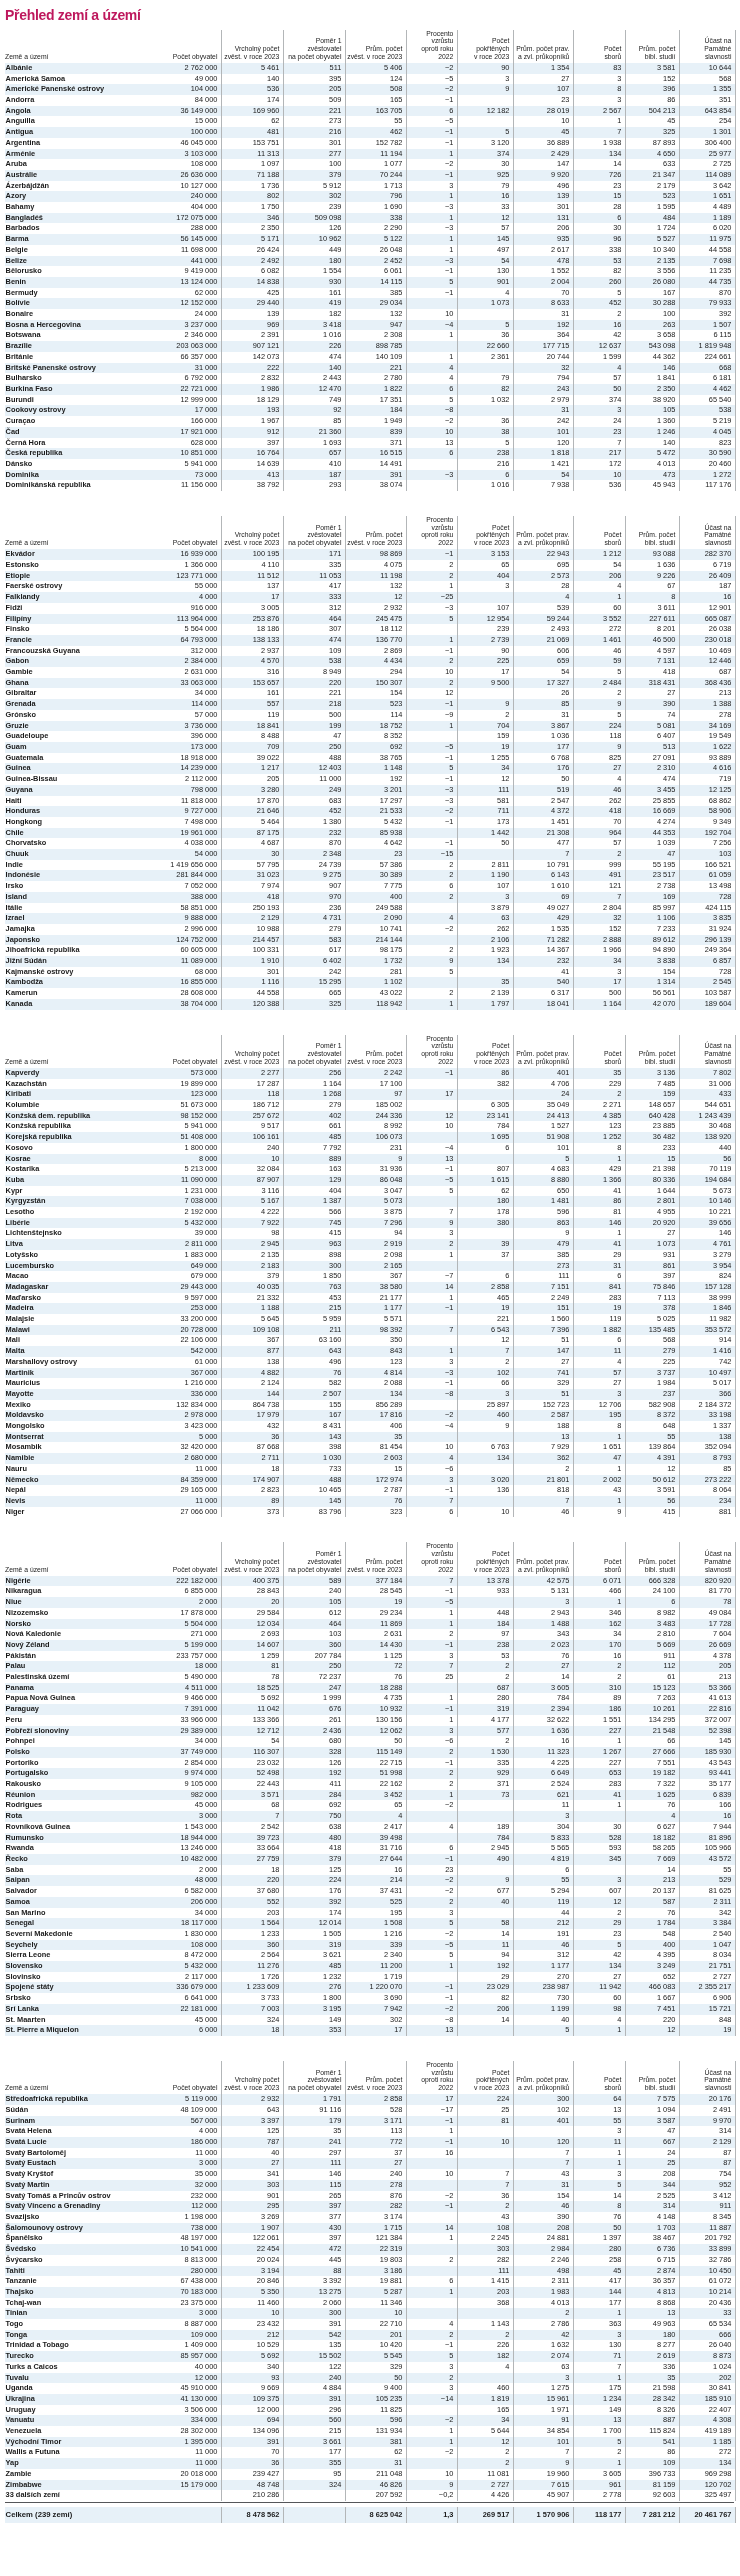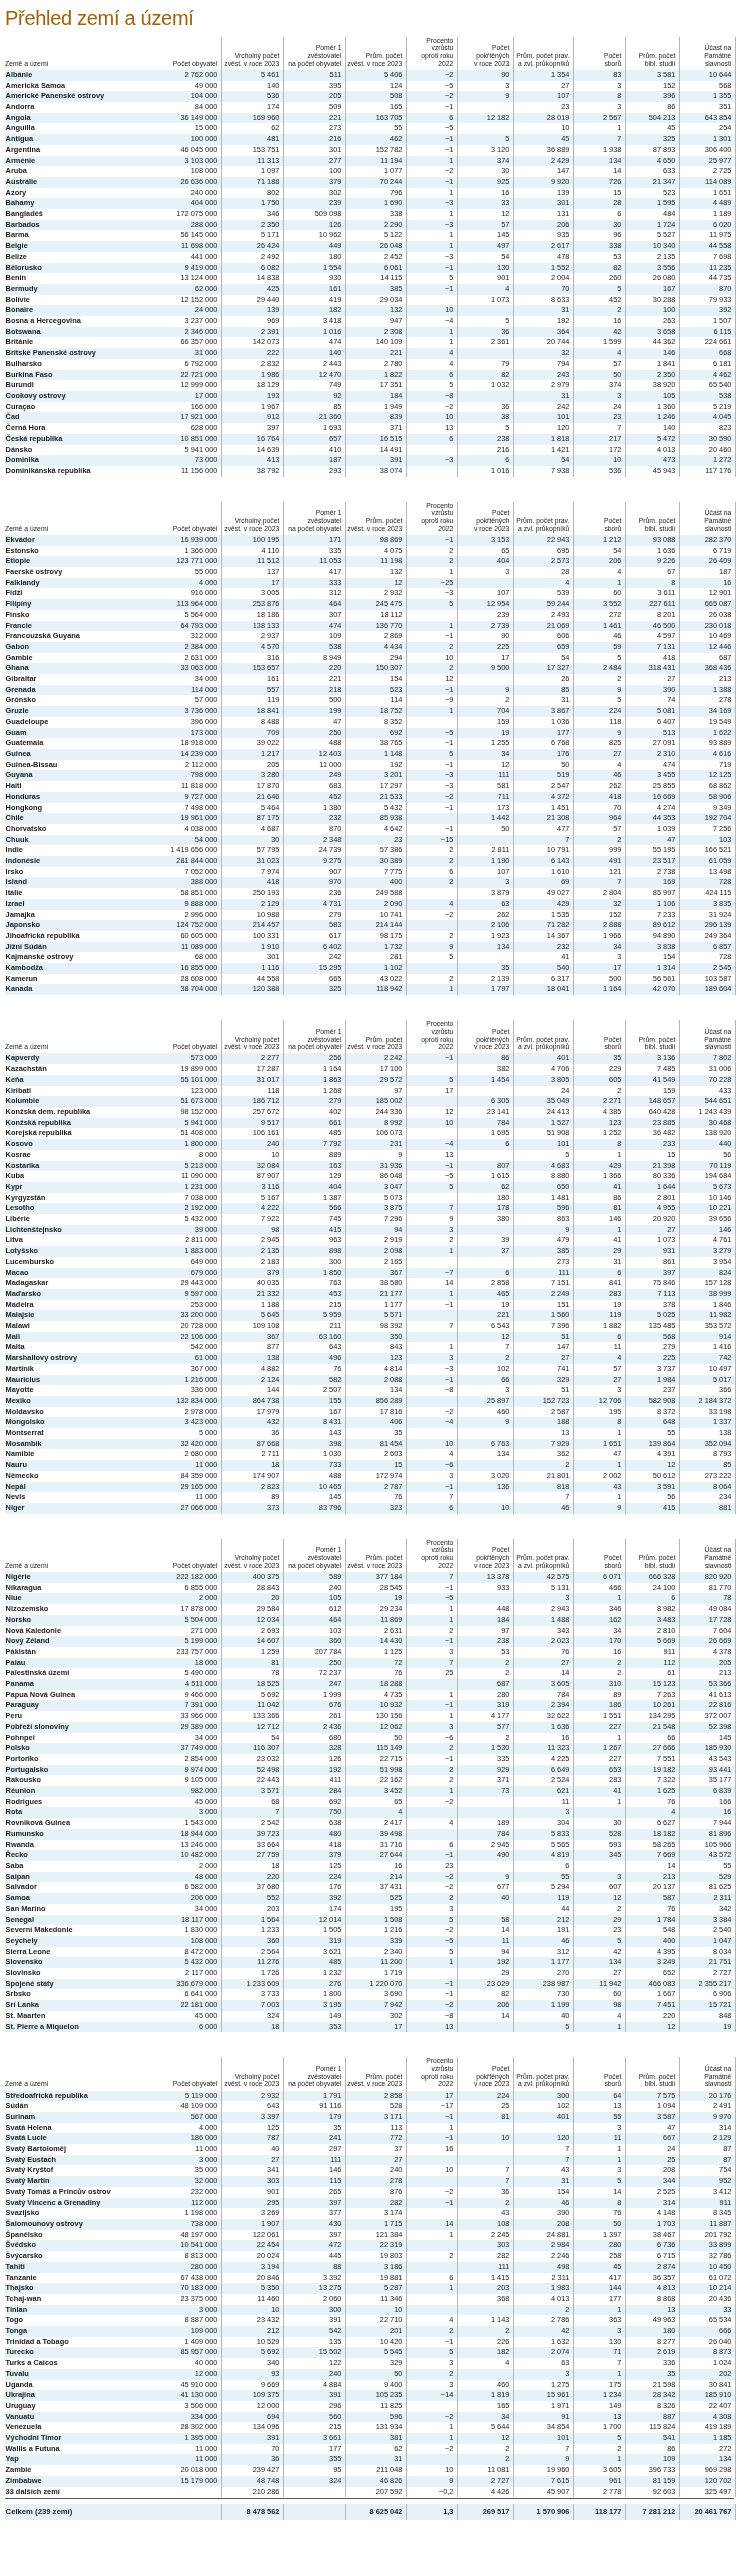--- a/index.html
+++ b/index.html
@@ -1,18 +1,18 @@
 <!DOCTYPE html>
 <html lang="cs" style="font-size:10px"><head>
 <meta charset="utf-8">
 <style>
   html,body{margin:0;padding:0;background:#ffffff;}
   body{width:740px;height:2576px;font-family:"Liberation Sans",sans-serif;color:#1b1b1b;overflow:hidden;}
   .page{padding:7.4px 6.2px 0 5px;}
-  h1.title{font-size:20px;font-weight:400;margin:0 0 6.2px 0;letter-spacing:-0.3px;color:#a16207;}
+  h1.title{font-size:14px;font-weight:700;margin:0 0 6.2px 0;letter-spacing:-0.3px;color:#be185d;}
   table.country-table{border-collapse:collapse;table-layout:fixed;width:729px;margin:0;}
   table.country-table + table.country-table{margin-top:25px;}
   th,td{overflow:hidden;white-space:nowrap;}
   thead th{height:30px;vertical-align:bottom;font-weight:400;font-size:6.8px;line-height:7.7px;text-align:right;padding:0 3.1px 2.5px 0;white-space:pre-line;color:#222;}
   thead th.name-h{text-align:left;padding-left:0;}
   tbody td{height:10.7px;font-size:7.4px;line-height:10.7px;text-align:right;padding:0 3.1px 0 0;font-weight:400;}
   tbody td.name-c{text-align:left;padding:0 0 0 0.6px;font-weight:700;}
   tbody tr:nth-child(odd){background:#e7f1f8;}
   .vline{border-left:0.6px solid #b3b6b8;}
   .vline-r{border-right:0.6px solid #b3b6b8;}
@@ -203,20 +203,33 @@
             <td class="vline">379</td>
             <td class="vline">70 244</td>
             <td class="vline">−1</td>
             <td class="vline">925</td>
             <td class="vline">9 920</td>
             <td class="vline">726</td>
             <td class="vline">21 347</td>
             <td class="vline vline-r">114 089</td>
           </tr>
           <tr>
+            <td class="name-c">Ázerbájdžán</td>
+            <td>10 127 000</td>
+            <td class="vline">1 736</td>
+            <td class="vline">5 912</td>
+            <td class="vline">1 713</td>
+            <td class="vline">3</td>
+            <td class="vline">79</td>
+            <td class="vline">496</td>
+            <td class="vline">23</td>
+            <td class="vline">2 179</td>
+            <td class="vline vline-r">3 642</td>
+          </tr>
+          <tr>
             <td class="name-c">Azory</td>
             <td>240 000</td>
             <td class="vline">802</td>
             <td class="vline">302</td>
             <td class="vline">796</td>
             <td class="vline">1</td>
             <td class="vline">16</td>
             <td class="vline">139</td>
             <td class="vline">15</td>
             <td class="vline">523</td>
@@ -383,20 +396,33 @@
             <td>2 346 000</td>
             <td class="vline">2 391</td>
             <td class="vline">1 016</td>
             <td class="vline">2 308</td>
             <td class="vline">1</td>
             <td class="vline">36</td>
             <td class="vline">364</td>
             <td class="vline">42</td>
             <td class="vline">3 658</td>
             <td class="vline vline-r">6 115</td>
+          </tr>
+          <tr>
+            <td class="name-c">Brazílie</td>
+            <td>203 063 000</td>
+            <td class="vline">907 121</td>
+            <td class="vline">226</td>
+            <td class="vline">898 785</td>
+            <td class="vline"></td>
+            <td class="vline">22 660</td>
+            <td class="vline">177 715</td>
+            <td class="vline">12 637</td>
+            <td class="vline">543 098</td>
+            <td class="vline vline-r">1 819 948</td>
           </tr>
           <tr>
             <td class="name-c">Británie</td>
             <td>66 357 000</td>
             <td class="vline">142 073</td>
             <td class="vline">474</td>
             <td class="vline">140 109</td>
             <td class="vline">1</td>
             <td class="vline">2 361</td>
             <td class="vline">20 744</td>
@@ -1221,33 +1247,20 @@
             <td class="vline">1 164</td>
             <td class="vline">17 100</td>
             <td class="vline"></td>
             <td class="vline">382</td>
             <td class="vline">4 706</td>
             <td class="vline">229</td>
             <td class="vline">7 485</td>
             <td class="vline vline-r">31 006</td>
           </tr>
           <tr>
-            <td class="name-c">Keňa</td>
-            <td>55 101 000</td>
-            <td class="vline">31 017</td>
-            <td class="vline">1 863</td>
-            <td class="vline">29 572</td>
-            <td class="vline">5</td>
-            <td class="vline">1 454</td>
-            <td class="vline">3 805</td>
-            <td class="vline">605</td>
-            <td class="vline">41 549</td>
-            <td class="vline vline-r">70 228</td>
-          </tr>
-          <tr>
             <td class="name-c">Kiribati</td>
             <td>123 000</td>
             <td class="vline">118</td>
             <td class="vline">1 268</td>
             <td class="vline">97</td>
             <td class="vline">17</td>
             <td class="vline"></td>
             <td class="vline">24</td>
             <td class="vline">2</td>
             <td class="vline">159</td>

